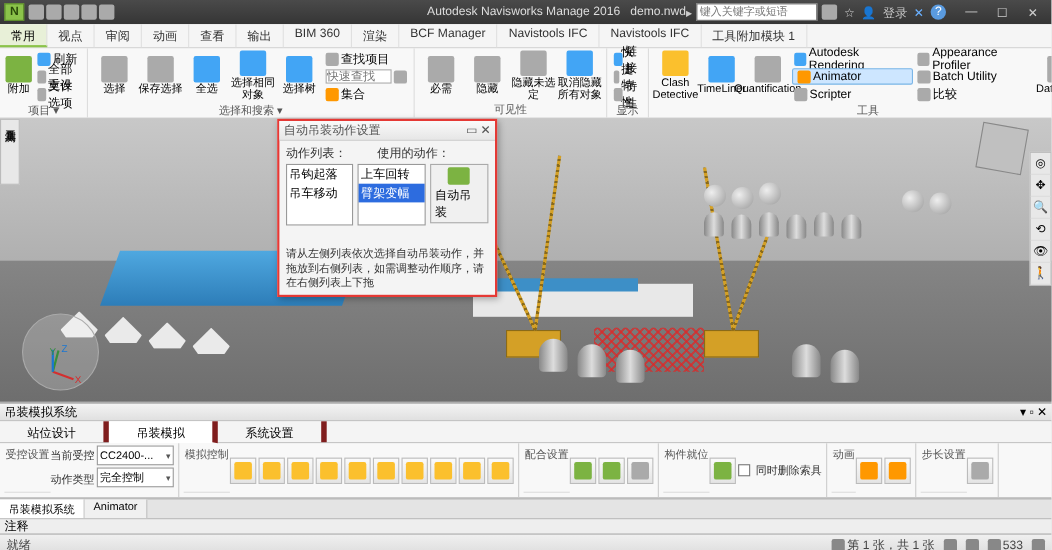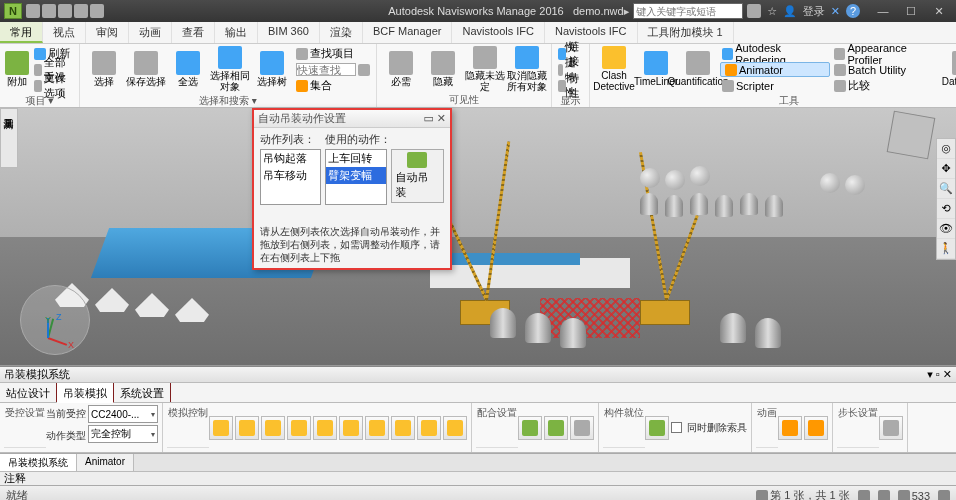--- a/index.html
+++ b/index.html
@@ -62,34 +62,34 @@
 .axes { position: absolute; left: 48px; bottom: 28px; }
 .axis { position: absolute; width: 20px; height: 2px; transform-origin: left center; }
 .ax-x { background: #d32f2f; transform: rotate(20deg); }
 .ax-y { background: #388e3c; transform: rotate(-75deg); }
 .ax-z { background: #1976d2; transform: rotate(-90deg); }
 
 .dialog { position: absolute; left: 252px; top: 0px; width: 200px; background: #f4f4f4; border: 2px solid #e53935; box-shadow: 2px 2px 6px rgba(0,0,0,0.3); z-index: 50; }
 .dlg-title { height: 18px; background: linear-gradient(#fafafa, #e6e6e6); border-bottom: 1px solid #ccc; display: flex; align-items: center; padding: 0 4px; font-size: 10px; color: #555; }
 .dlg-title .spacer { flex: 1; }
 .dlg-body { padding: 4px 6px; }
-.dlg-row1 { display: flex; gap: 10px; font-size: 10px; color: #333; margin-bottom: 2px; }
+.dlg-row1 { display: flex; gap: 28px; font-size: 10px; color: #333; margin-bottom: 2px; }
 .dlg-lists { display: flex; gap: 4px; align-items: flex-start; }
 .dlg-list { width: 62px; height: 56px; background: #fff; border: 1px solid #999; font-size: 10px; }
 .dlg-list div { padding: 1px 2px; }
 .dlg-list .sel { background: #2d6cdf; color: #fff; }
 .dlg-btn { display: flex; flex-direction: column; align-items: center; border: 1px solid #aaa; background: #f0f0f0; padding: 2px 4px; font-size: 10px; }
 .dlg-btn .ic { width: 20px; height: 16px; margin-bottom: 2px; }
 .dlg-hint { font-size: 10px; color: #333; margin-top: 20px; line-height: 13px; }
 
 .dock-panel { border-top: 1px solid #888; background: #eee; }
 .dock-hdr { height: 16px; background: linear-gradient(#f4f4f4, #e0e0e0); border-bottom: 1px solid #bbb; padding: 0 4px; display: flex; align-items: center; font-size: 10px; }
 .dock-hdr .spacer { flex: 1; }
 .subtabs { height: 20px; display: flex; border-bottom: 1px solid #bbb; background: #f4f4f4; }
-.subtab { padding: 3px 6px; border-right: 1px solid #7f1d1d; font-size: 11px; cursor: pointer; }
+.subtab { padding: 3px 25px; border-right: 5px solid #7f1d1d; font-size: 11px; cursor: pointer; }
 .subtab.active { background: #fff; border-bottom: 1px solid #fff; margin-bottom: -1px; }
 .tool-row { height: 50px; background: #f8f8f8; display: flex; border-bottom: 1px solid #bbb; }
 .tool-group { border-right: 1px solid #ccc; padding: 2px 4px; display: flex; }
 .tool-group-label { font-size: 10px; color: #555; text-align: center; padding: 1px; border-bottom: 1px solid #ddd; margin-bottom: 2px; }
 .tool-group-body { display: flex; align-items: center; gap: 2px; flex: 1; }
 .tbtn { width: 24px; height: 24px; border: 1px solid #bbb; background: linear-gradient(#fafafa, #e4e4e4); display: flex; align-items: center; justify-content: center; cursor: pointer; }
 .tbtn .ic { width: 16px; height: 16px; }
 .combo { height: 18px; border: 1px solid #999; background: #fff; font-size: 10px; padding: 0 2px; display: flex; align-items: center; min-width: 70px; }
 .combo::after { content: "▾"; margin-left: auto; font-size: 8px; color: #555; }
 .lbl-sm { font-size: 10px; color: #333; }

